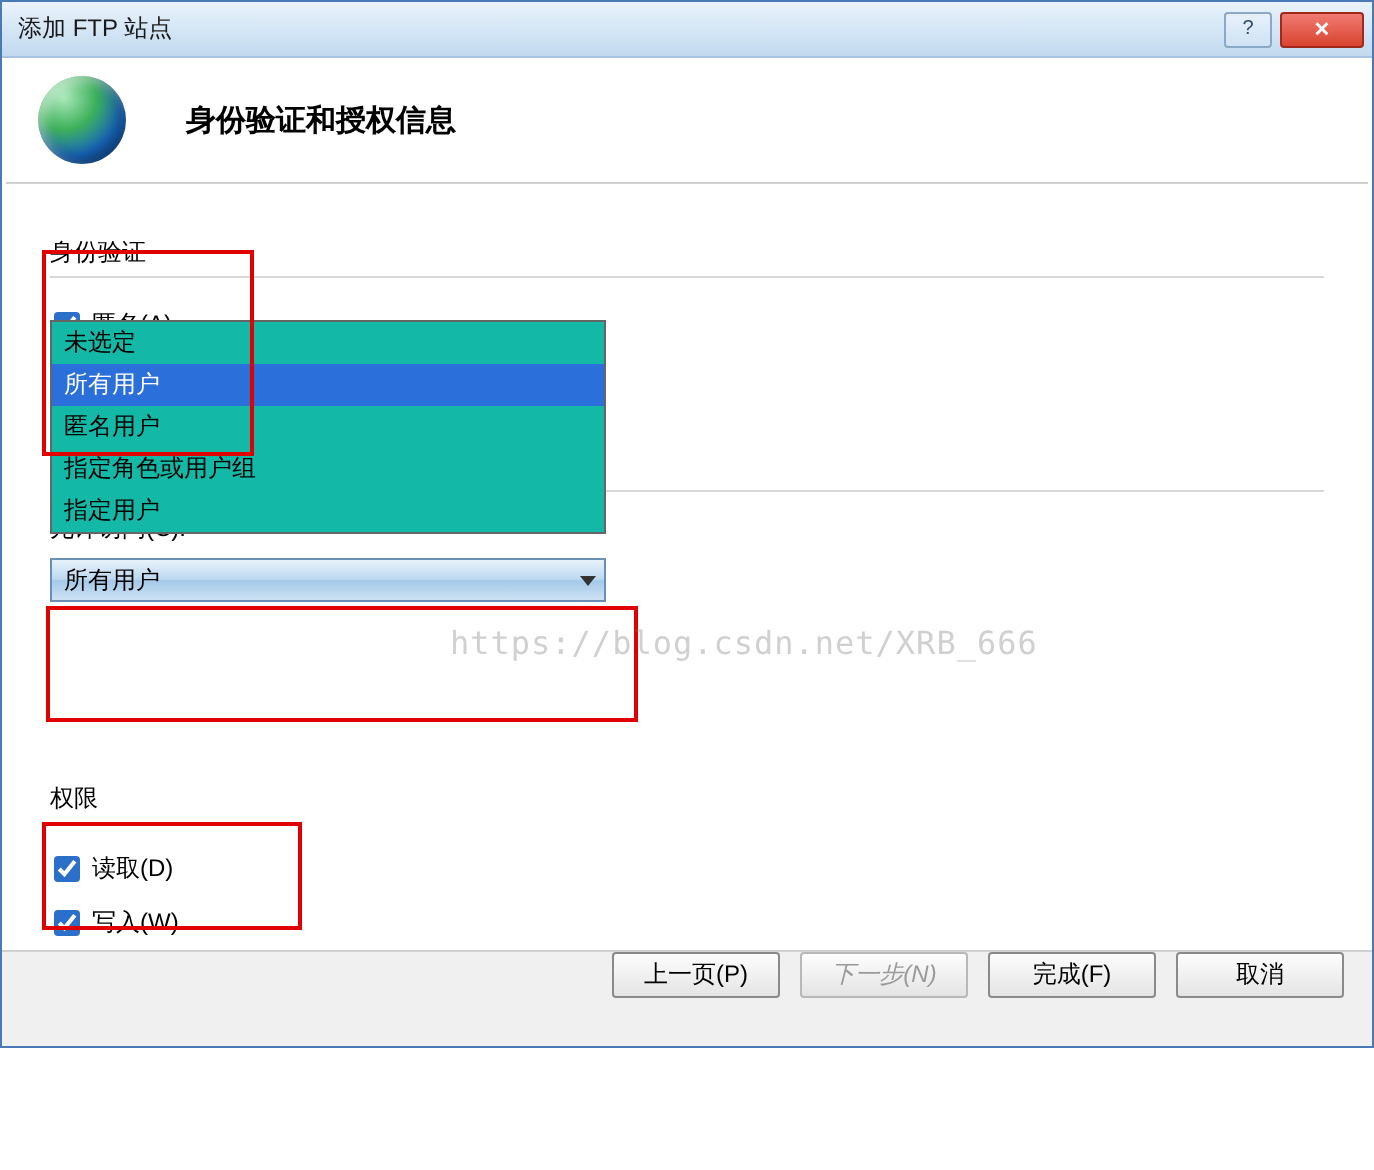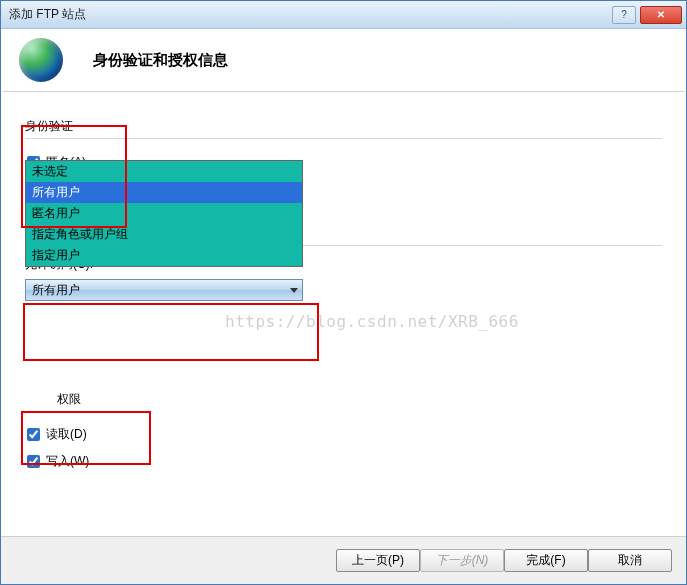--- a/index.html
+++ b/index.html
@@ -1,17 +1,17 @@
 <!DOCTYPE html>
 <html><head>
 <meta charset="utf-8">
 <style>
 * { box-sizing: border-box; margin: 0; padding: 0; }
 body { font-family: "Microsoft YaHei", "Segoe UI", Tahoma, sans-serif; font-size: 12px; background: #fff; }
-.window { width: 687px; height: 585px; border: 1px solid #4a7ab5; position: relative; background: #fff; }
+.window { width: 687px; height: 524px; border: 1px solid #4a7ab5; position: relative; background: #fff; }
 .titlebar { height: 28px; background: linear-gradient(to bottom, #eaf3fb 0%, #d5e6f6 50%, #c1d9ef 100%); border-bottom: 1px solid #a8c4e0; display: flex; align-items: center; padding: 0 4px 0 8px; }
 .titlebar-text { flex: 1; color: #1a1a1a; font-size: 12px; }
 .titlebar-btns { display: flex; gap: 4px; }
 .tb-btn { width: 28px; height: 18px; border-radius: 2px; border: 1px solid; display: flex; align-items: center; justify-content: center; font-size: 10px; }
 .tb-help { background: linear-gradient(#e8f1fa,#cfe2f3); border-color:#8aa9c9; color:#2a4a70; width:24px;}
 .tb-close { background: linear-gradient(#f07a72,#d9442f); border-color:#a02a1a; color:#fff; width:42px; font-weight:bold;}
 .header { height: 62px; display: flex; align-items: center; padding: 0 18px; gap: 30px; }
 .globe { width: 44px; height: 44px; border-radius: 50%; background: radial-gradient(circle at 30% 25%, #a8e8b8 0%, #3db05a 35%, #1a6bc4 65%, #0a3a7a 100%); box-shadow: inset -4px -4px 8px rgba(0,0,0,0.3), inset 3px 3px 6px rgba(255,255,255,0.5); position:relative; }
 .header-title { font-size: 15px; font-weight: bold; color: #000; }
 .divider { height: 1px; background: #d0d0d0; margin: 0 2px; }
@@ -20,21 +20,21 @@
 .grp-label { font-size: 12px; color: #000; padding-bottom: 3px; border-bottom: 1px solid #d8d8d8; margin-bottom: 10px; display:block;}
 .chk-row { display: flex; align-items: center; gap: 6px; padding: 5px 2px; }
 .chk-row input { width: 13px; height: 13px; accent-color: #2a6fc9; }
 .field-label { font-size: 12px; color: #000; margin: 8px 0 6px; }
 .select-box { width: 278px; height: 22px; background: linear-gradient(#e8f2fb,#bcd8f0 48%, #a4c9e8 52%, #cde2f4); border: 1px solid #6a8fb5; display: flex; align-items: center; padding: 0 4px 0 6px; position:relative;}
 .select-box .arrow { margin-left:auto; width:0;height:0;border-left:4px solid transparent;border-right:4px solid transparent;border-top:5px solid #333;}
 .dropdown { width: 278px; border: 1px solid #666; background: #14b8a6; position: absolute; }
 .dropdown-item { padding: 2px 6px; font-size: 12px; color: #000; }
 .dropdown-item.sel { background: #2a6fda; color: #fff; }
 .perm-block { margin-top: 90px; }
-.footer { position: absolute; bottom: 0; left: 0; right: 0; height: 48px; border-top: 1px solid #d0d0d0; background: #f0f0f0; display: flex; align-items: center; justify-content: flex-end; padding: 0 14px; }
+.footer { position: absolute; bottom: 0; left: 0; right: 0; height: 48px; border-top: 1px solid #d0d0d0; background: #f0f0f0; display: flex; justify-content: flex-end; gap: 10px; padding: 0 14px; }
 .btn { min-width: 84px; height: 23px; border: 1px solid #8a8a8a; background: linear-gradient(#fdfdfd,#e4e4e4); font-size: 12px; border-radius: 2px; }
 .btn.disabled { color: #9a9a9a; border-color:#b8b8b8;font-style:italic; }
 .hl { position: absolute; border: 2px solid #e00000; pointer-events: none; }
 .hl1 { left: 20px; top: 124px; width: 106px; height: 103px; }
 .hl2 { left: 22px; top: 302px; width: 296px; height: 58px; }
 .hl3 { left: 20px; top: 410px; width: 130px; height: 54px; }
 .watermark { position: absolute; left: 224px; top: 311px; font-size: 16px; color: rgba(120,120,120,0.35); letter-spacing: 0.5px; pointer-events:none; font-family: monospace;}
 </style>
 </head>
 <body>
@@ -78,21 +78,21 @@
       </div>
       <div class="dropdown" style="top:68px;">
         <div class="dropdown-item">未选定</div>
         <div class="dropdown-item sel">所有用户</div>
         <div class="dropdown-item">匿名用户</div>
         <div class="dropdown-item">指定角色或用户组</div>
         <div class="dropdown-item">指定用户</div>
       </div>
 
       <div class="perm-block">
-        <span class="grp-label" style="border:none;margin-left:32px;">权限</span>
+        <span class="grp-label" style="border:none;">权限</span>
         <label class="chk-row">
           <input type="checkbox" checked="" style="">
           <span>读取(D)</span>
         </label>
         <label class="chk-row">
           <input type="checkbox" checked="" style="">
           <span>写入(W)</span>
         </label>
       </div>
     </fieldset>

